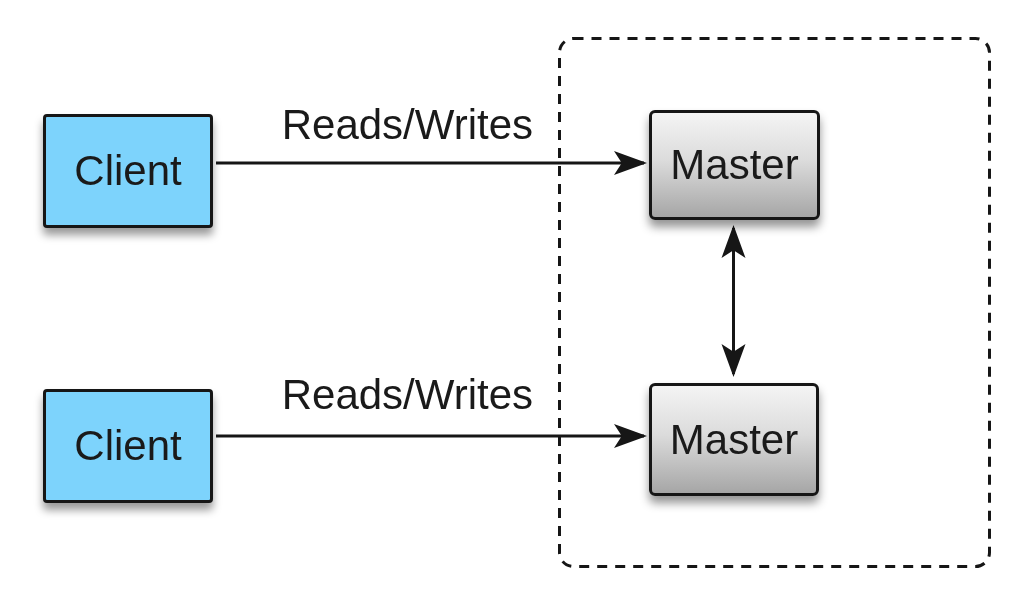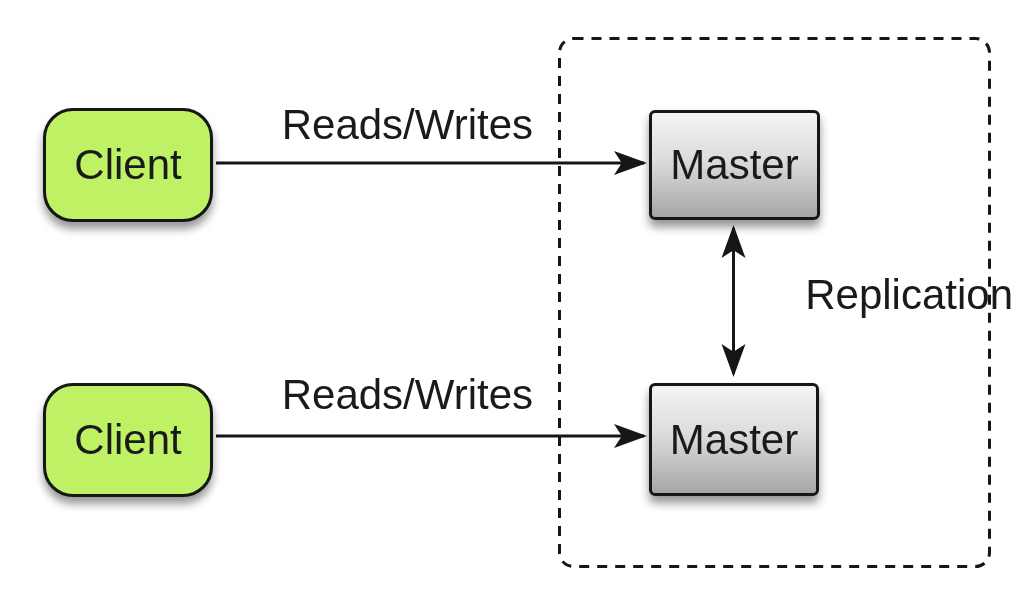--- a/index.html
+++ b/index.html
@@ -27,23 +27,24 @@
     position: absolute;
     box-sizing: border-box;
     display: flex;
     align-items: center;
     justify-content: center;
     font-size: 42px;
     line-height: 1;
     border: 3px solid #161616;
   }
   .client {
-    background: #bef264;
-    border-radius: 30px;
+    background: #7dd3fc;
+    border-radius: 4px;
     box-shadow: 0 7px 9px rgba(0,0,0,0.40);
+    margin-top: 6px;
   }
   .client-top    { left: 43px;  top: 108px; width: 170px; height: 114px; }
   .client-bottom { left: 43px;  top: 383px; width: 170px; height: 114px; }
   .master {
     background: linear-gradient(to bottom, #f4f4f4 0%, #dcdcdc 45%, #a6a6a6 100%);
     border-radius: 6px;
     box-shadow: 0 7px 10px rgba(0,0,0,0.42);
   }
   .master-top    { left: 649px; top: 110px; width: 171px; height: 110px; }
   .master-bottom { left: 649px; top: 383px; width: 170px; height: 113px; }
@@ -99,15 +100,14 @@
   </div>
 
   <div class="node master master-bottom">
     <span>Master</span>
   </div>
 
   <div class="edge-label rw-top">Reads/Writes</div>
 
   <div class="edge-label rw-bottom">Reads/Writes</div>
 
-  <div class="edge-label replication">Replication</div>
 
 </div>
 
 </body></html>

